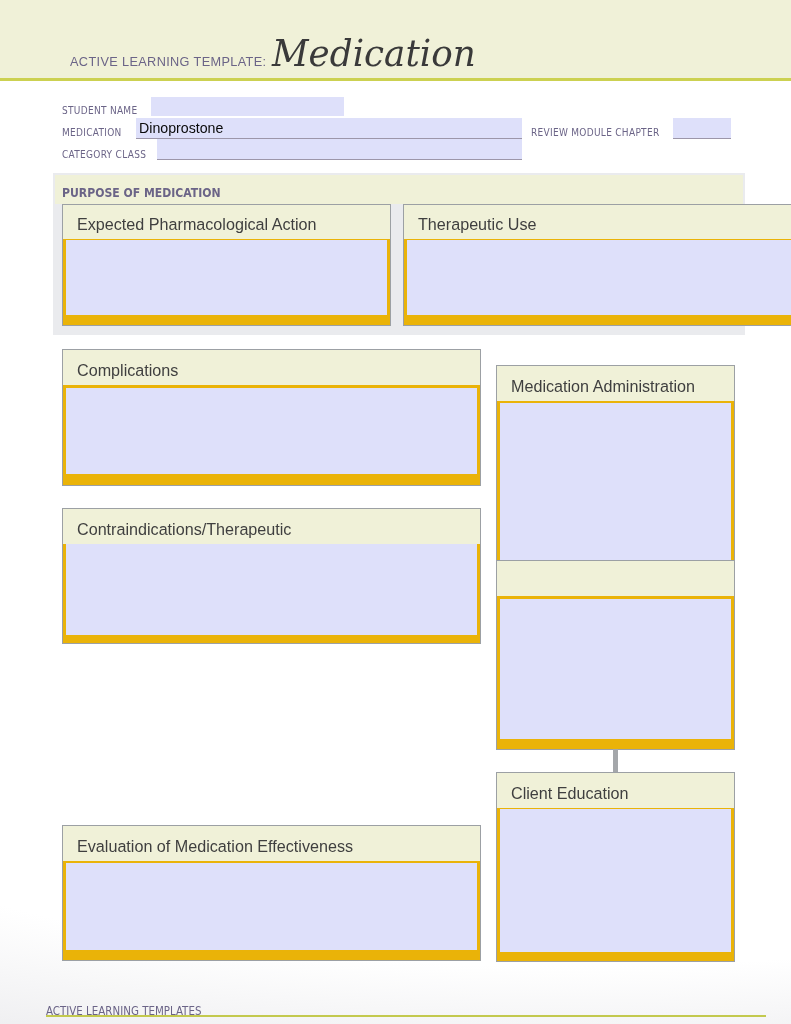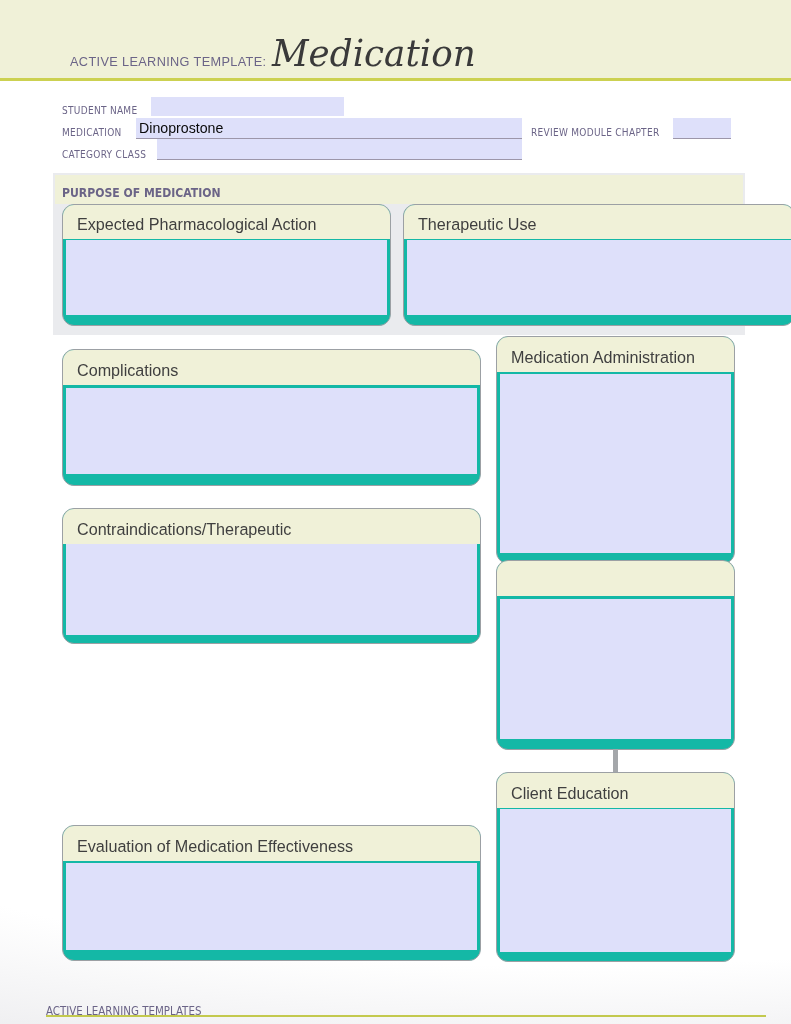--- a/index.html
+++ b/index.html
@@ -15,21 +15,21 @@
   
   .flabel{position:absolute;font-family:"DejaVu Sans Condensed","DejaVu Sans",sans-serif;font-size:10px;font-weight:400;letter-spacing:.3px;color:#6b6487;white-space:nowrap;}
   .fline{position:absolute;background:#dee0fa;}
   .fline.ul{border-bottom:1.4px solid #9c96a9;}
   .fval{position:absolute;font-family:"Liberation Sans",sans-serif;font-size:15px;color:#0a0a0a;transform:scaleX(.945);transform-origin:left top;white-space:nowrap;}
   
   .purpose{position:absolute;left:53px;top:173.4px;width:692px;height:162px;background:#eaebee;}
   .purpose-band{position:absolute;left:55px;top:175.1px;width:688px;height:28.6px;background:#f0f1d8;}
   .plabel{position:absolute;left:62px;top:186px;font-family:"DejaVu Sans Condensed","DejaVu Sans",sans-serif;font-size:12.1px;font-weight:bold;letter-spacing:0px;color:#6b6487;}
   
-  .box{position:absolute;border:1.4px solid #9ca0a4;border-radius:12px;background:#14b8a6;box-sizing:border-box;overflow:hidden;}
+  .box{position:absolute;border:1.4px solid #9ca0a4;border-radius:0;background:#eab308;box-sizing:border-box;overflow:hidden;}
   .box-hd{position:absolute;left:0;right:0;top:0;background:#f0f1d8;}
   .box-t{position:absolute;left:14px;top:11px;right:0;font-family:"Liberation Sans",sans-serif;font-size:16.15px;color:#3f3f3f;white-space:nowrap;}
   .box-t.sm{top:10px;}
   .box-in{position:absolute;left:2.8px;right:2.8px;background:#dee0fa;}
   
   .foot-label{position:absolute;left:46px;top:1004px;font-family:"DejaVu Sans Condensed","DejaVu Sans",sans-serif;font-size:11.4px;font-weight:400;letter-spacing:.02px;color:#6b6487;white-space:nowrap;}
   .foot-rule{position:absolute;left:46px;top:1014.7px;width:720px;height:2.2px;background:#c3c94e;}
   .connector{position:absolute;background:#a4a7aa;}
 </style>
 </head>
@@ -79,21 +79,21 @@
     <div class="box-hd" style="height:34.6px;"></div>
     <div class="box-t">Contraindications/Therapeutic</div>
     <div class="box-in" style="top:34.8px;bottom:8.2px;"></div>
   </div>
   <div class="box" style="left:62px;top:825px;width:419px;height:136px;">
     <div class="box-hd" style="height:34.6px;"></div>
     <div class="box-t">Evaluation of Medication Effectiveness</div>
     <div class="box-in" style="top:37px;bottom:9.6px;"></div>
   </div>
 
-  <div class="box" style="left:496px;top:336px;width:239px;height:228px;">
+  <div class="box" style="left:496px;top:365px;width:239px;height:228px;">
     <div class="box-hd" style="height:34.6px;"></div>
     <div class="box-t">Medication Administration</div>
     <div class="box-in" style="top:37px;bottom:10.5px;"></div>
   </div>
   <div class="box" style="left:496px;top:560px;width:239px;height:190px;">
     <div class="box-hd" style="height:34.6px;"></div>
     <div class="box-in" style="top:38.3px;bottom:9.6px;"></div>
   </div>
   <div class="connector" style="left:612.5px;top:749px;width:5px;height:23px;"></div>
   <div class="box" style="left:496px;top:772px;width:239px;height:190px;padding-left:15px;">

